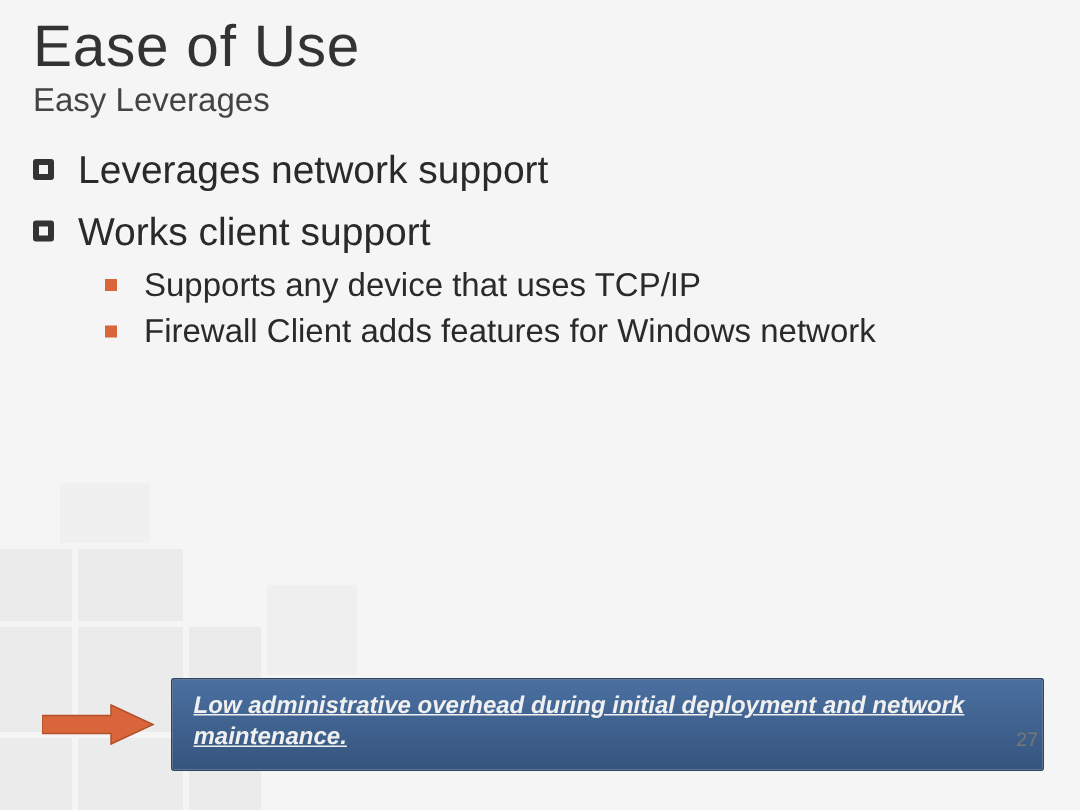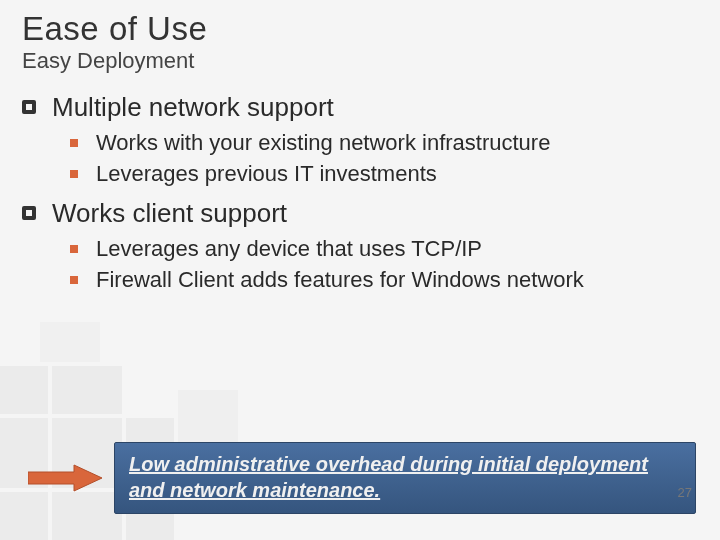--- a/index.html
+++ b/index.html
@@ -23,21 +23,21 @@
   .bg-grid .cell {
     position: absolute;
     background: #d0d0d0;
   }
   .content {
     position: relative;
     z-index: 1;
     padding: 10px 22px 0 22px;
   }
   .title {
-    font-size: 33px;
+    font-size: 39px;
     font-weight: 400;
     color: #333;
     letter-spacing: 0.5px;
   }
   .subtitle {
     font-size: 22px;
     color: #444;
     margin-top: 0px;
     margin-bottom: 18px;
   }
@@ -95,21 +95,21 @@
     margin-left: 28px;
     margin-right: 10px;
     flex: 0 0 auto;
   }
   .callout {
     flex: 1 1 auto;
     margin-right: 24px;
     background: linear-gradient(#4a6fa0, #35557e);
     border: 1px solid #2c4566;
     color: #f0f0f0;
-    font-size: 20px;
+    font-size: 16px;
     font-style: italic;
     font-weight: bold;
     padding: 8px 14px 10px 14px;
     line-height: 1.3;
     text-decoration: underline;
     border-radius: 2px;
     position: relative;
   }
   .slide-num {
     position: absolute;
@@ -131,49 +131,37 @@
   <div class="cell" style="left:52px;bottom:52px;width:70px;height:70px"></div>
   <div class="cell" style="left:126px;bottom:52px;width:48px;height:70px"></div>
   <div class="cell" style="left:0;bottom:126px;width:48px;height:48px"></div>
   <div class="cell" style="left:52px;bottom:126px;width:70px;height:48px"></div>
   <div class="cell" style="left:178px;bottom:90px;width:60px;height:60px;opacity:.6"></div>
   <div class="cell" style="left:40px;bottom:178px;width:60px;height:40px;opacity:.5"></div>
 </div>
 
 <div class="content">
   <div class="title">Ease of Use</div>
-  <div class="subtitle">Easy Deployment</div>
+  <div class="subtitle">Easy Leverages</div>
 
   <ul class="bullets">
     <li class="level1">
       <span class="marker"></span>
-      <span class="text">Multiple network support</span>
-    </li>
-    <li>
-      <ul class="level2-group">
-        <li class="level2">
-          <span class="sq"></span>
-          <span class="text">Works with your existing network infrastructure</span>
-        </li>
-        <li class="level2">
-          <span class="sq"></span>
-          <span class="text">Leverages previous IT investments</span>
-        </li>
-      </ul>
+      <span class="text">Leverages network support</span>
     </li>
 
     <li class="level1">
       <span class="marker"></span>
       <span class="text">Works client support</span>
     </li>
     <li>
       <ul class="level2-group">
         <li class="level2">
           <span class="sq"></span>
-          <span class="text">Leverages any device that uses TCP/IP</span>
+          <span class="text">Supports any device that uses TCP/IP</span>
         </li>
         <li class="level2">
           <span class="sq"></span>
           <span class="text">Firewall Client adds features for Windows network</span>
         </li>
       </ul>
     </li>
   </ul>
 </div>
 

